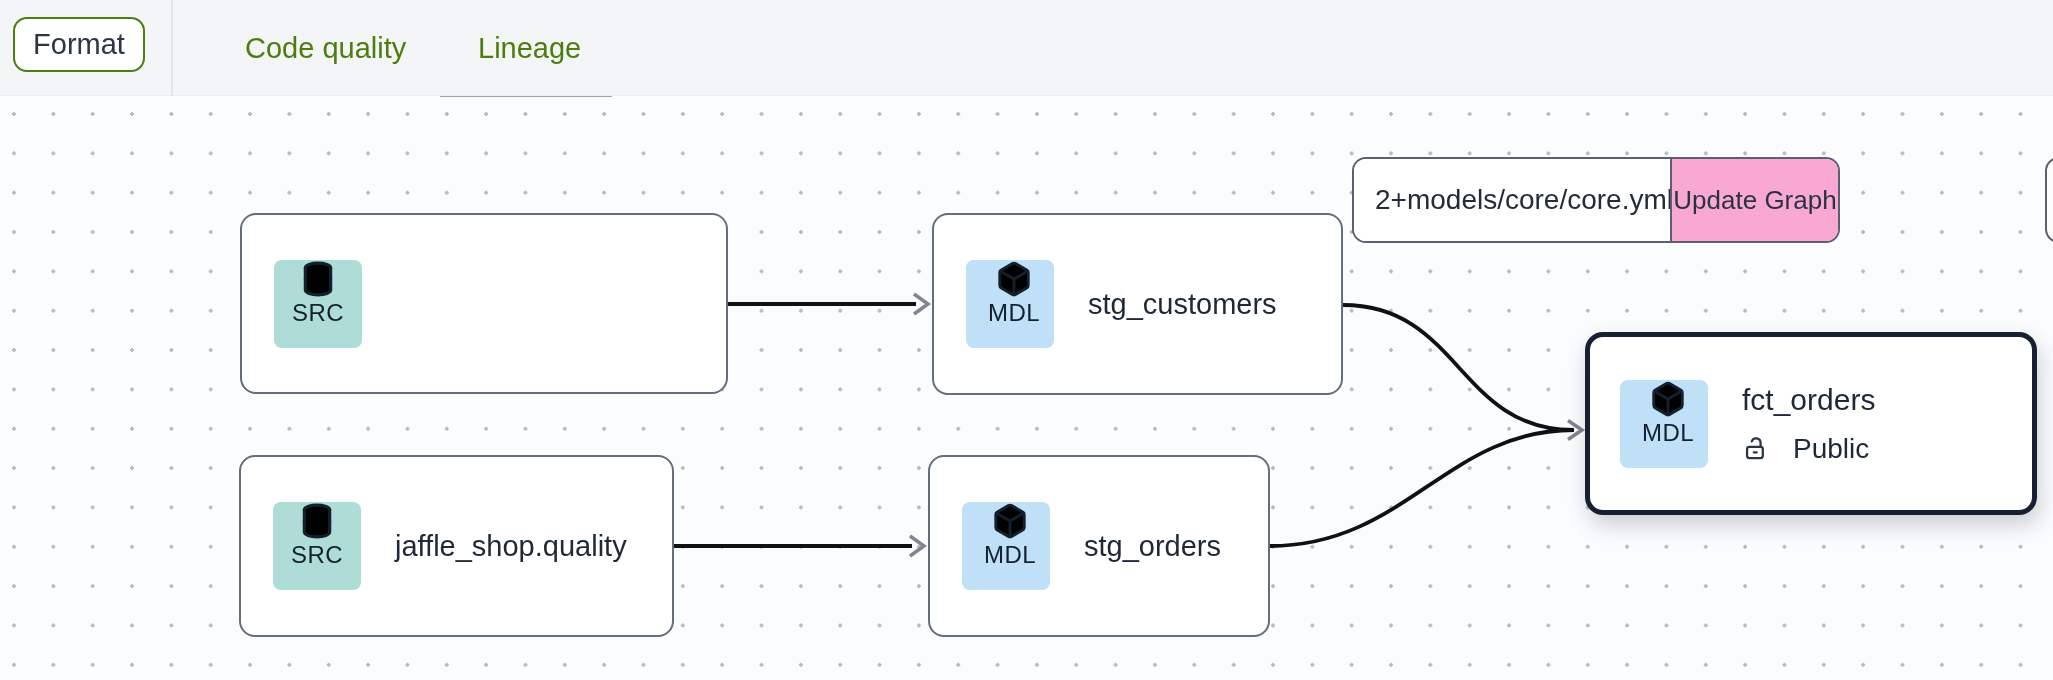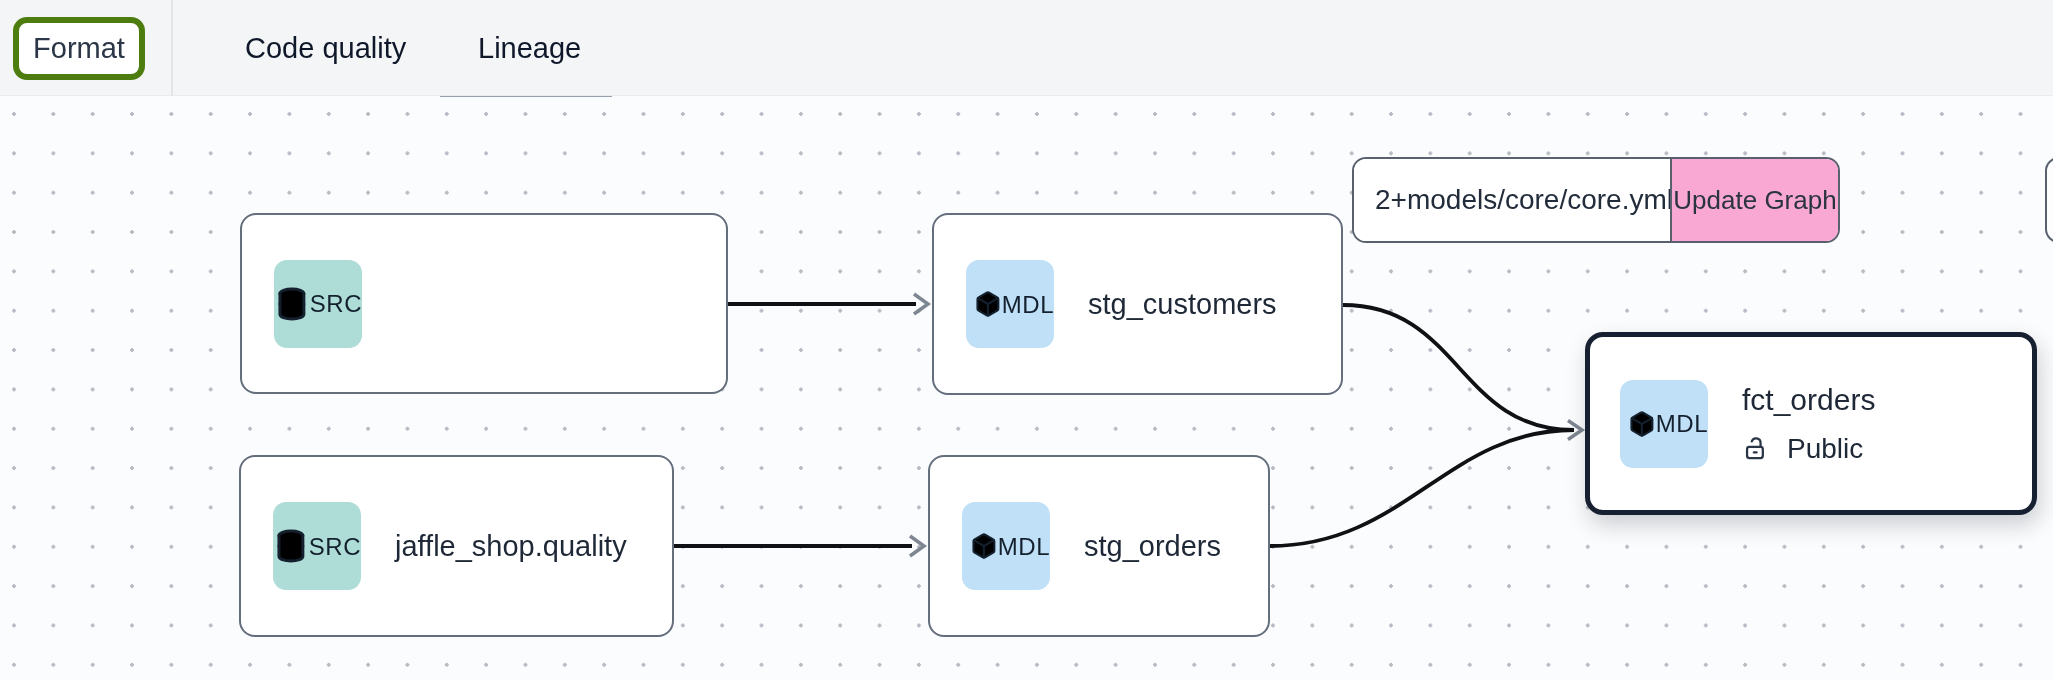--- a/index.html
+++ b/index.html
@@ -10,30 +10,30 @@
     background: #fbfcfd;
     color: #202a39;
   }
 
   
   .topbar {
     position: absolute; left: 0; top: 0; width: 2053px; height: 96px;
     background: #f4f5f6; border-bottom: 1px solid #ebecee;
   }
   .format-btn {
-    position: absolute; left: 13px; top: 17px; width: 132px; height: 63px;
-    background: #fff; border: 6px solid #4d7c0f; border-radius: 14px;
+    position: absolute; left: 13px; top: 17px; width: 132px; height: 55px;
+    background: #fff; border: 2px solid #4d7c0f; border-radius: 14px;
     font-family: inherit; font-size: 29px; color: #2b3647; cursor: pointer;
   }
   .topbar-divider {
     position: absolute; left: 171px; top: 0; width: 2px; height: 96px; background: #e3e4e8;
   }
   .tab {
     position: absolute; top: 0; height: 96px; display: flex; align-items: center;
-    font-size: 29px; color: #0f172a; cursor: pointer; background: none; border: none;
+    font-size: 29px; color: #4d7c0f; cursor: pointer; background: none; border: none;
     font-family: inherit;
   }
   .tab-code { left: 245px; }
   .tab-lineage { left: 478px; }
   .tab-underline {
     position: absolute; left: 440px; top: 96px; width: 172px; height: 8px;
     background: #97a0ac;
   }
 
   
@@ -51,32 +51,32 @@
     position: absolute; background: #fff;
     border: 2.5px solid #646e7c; border-radius: 16px;
     display: flex; align-items: center; padding-left: 32px; gap: 34px;
     cursor: pointer;
   }
   .node.selected {
     border: 5px solid #172031; border-radius: 18px; padding-left: 30px;
     box-shadow: 3px 10px 22px rgba(15, 23, 42, 0.20);
   }
   .badge {
-    width: 88px; height: 88px; border-radius: 13px; flex: none;
-    display: flex; flex-direction: row; align-items: center; 
+    width: 88px; height: 88px; border-radius: 8px; flex: none;
+    display: flex; flex-direction: column; align-items: center; 
     color: #14202e;
   }
   .badge-src { background: #aedcd7; }
   .badge-mdl { background: #bfe0f6; padding-left: 8px; }
   .badge svg { width: 38px; height: 38px; stroke: #14202e; }
   .badge-label { font-size: 24px; margin-top: 1px; letter-spacing: 0.5px; }
   .node-label { font-size: 29px; white-space: nowrap; color: #1e2836; }
   .node-text-col { display: flex; flex-direction: column; }
   .node-title { font-size: 30px; color: #1e2836; white-space: nowrap; }
-  .access-row { display: flex; align-items: center; gap: 18px; margin-top: 16px; color: #1e2836; }
+  .access-row { display: flex; align-items: center; gap: 24px; margin-top: 16px; color: #1e2836; }
   .access-row svg { width: 27px; height: 27px; stroke: #2a3547; }
   .access-label { font-size: 28px; }
 
   
   .selector-group {
     position: absolute; left: 1352px; top: 60px; width: 488px; height: 86px;
     border: 2.5px solid #59616f; border-radius: 14px; background: #fff;
     display: flex; overflow: hidden;
   }
   .selector-input {

